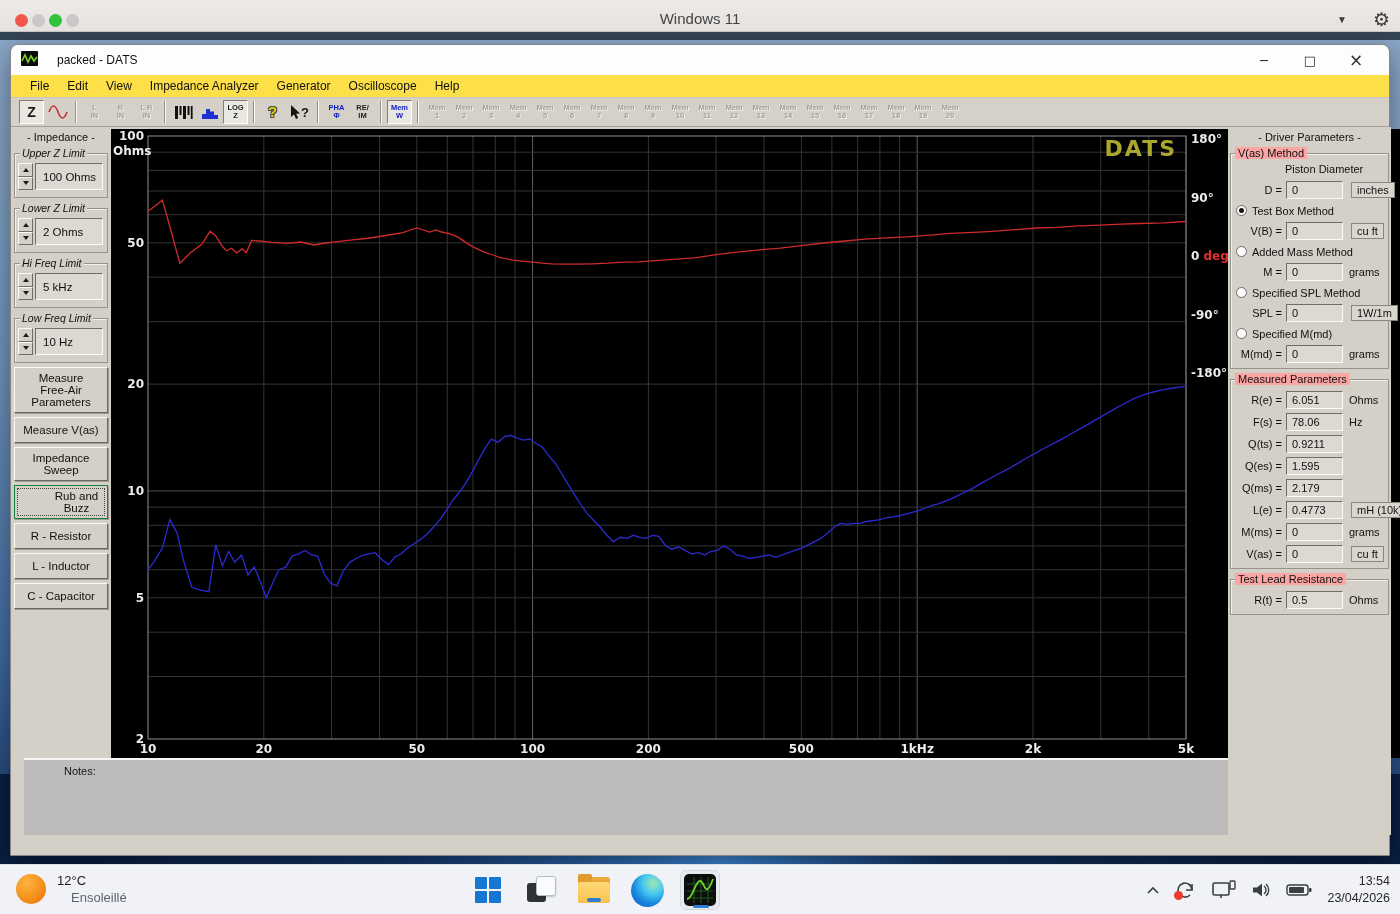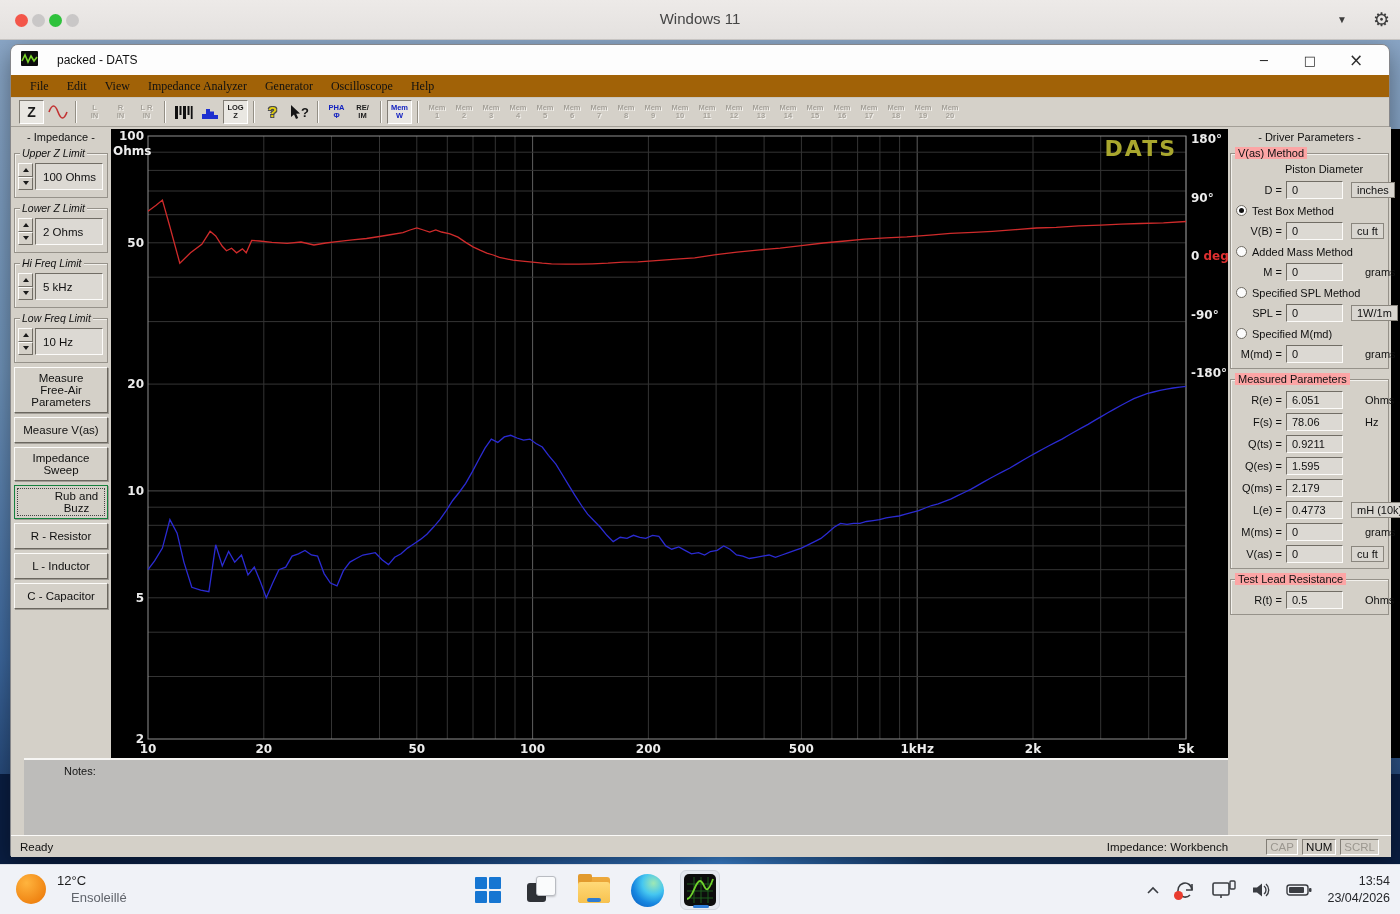--- a/index.html
+++ b/index.html
@@ -1,38 +1,38 @@
 <!DOCTYPE html>
 <html><head>
 <meta charset="utf-8">
 <style>
   *{margin:0;padding:0;box-sizing:border-box;}
   html,body{width:1400px;height:914px;overflow:hidden;font-family:"Liberation Sans",sans-serif;}
   body{position:relative;background:#345;}
 
   
-  .macbar{position:absolute;left:0;top:0;width:1400px;height:40px;background:linear-gradient(#edeae8,#e4e1df);border-bottom:1px solid #c7c4c2;z-index:50;}
+  .macbar{position:absolute;left:0;top:0;width:1400px;height:32px;background:linear-gradient(#edeae8,#e4e1df);border-bottom:1px solid #c7c4c2;z-index:50;}
   .lights{position:absolute;left:15px;top:14px;display:flex;gap:4px;}
   .light{width:13px;height:13px;border-radius:50%;}
   .mactitle{position:absolute;left:0;top:10px;width:100%;text-align:center;font-size:15px;color:#454545;}
   .macright{position:absolute;right:10px;top:8px;display:flex;align-items:center;gap:26px;color:#3d3d3d;}
   .mac-caret{font-size:10px;}
   .mac-gear{font-size:19px;}
 
   
   .desktop{position:absolute;left:0;top:40px;width:1400px;height:824px;background:linear-gradient(180deg,#8aa6c6 0%,#6e92b8 40%,#3d689e 75%,#16335f 100%);overflow:hidden;}
   .wp-band{position:absolute;left:0;bottom:0;width:1400px;height:90px;background:linear-gradient(100deg,#0a1e42 8%,#14396e 30%,#2e6cb4 46%,#3c86d6 52%,#123462 68%,#0a1e42 95%);}
 
   
   .win{position:absolute;left:10px;top:44px;width:1380px;height:812px;background:#d4d0c8;border:1px solid #85868a;border-radius:8px 8px 0 0;box-shadow:0 8px 26px rgba(0,0,0,.4);z-index:10;}
   .titlebar{position:absolute;left:0;top:0;width:100%;height:30px;background:#fdfdfd;border-radius:7px 7px 0 0;display:flex;align-items:center;padding:0 10px;}
   .wintitle{font-size:12px;color:#101010;margin-left:19px;}
   .winctl{margin-left:auto;display:flex;align-items:center;}
   .ctl{width:46px;text-align:center;font-size:13px;color:#2e2e2e;font-family:"DejaVu Sans",sans-serif;cursor:default;}
-  .menubar{position:absolute;left:0;top:30px;width:100%;height:23px;background:#a16207;border-bottom:1px solid #c9c5bd;display:flex;align-items:center;padding-left:10px;font-size:12px;color:#111;font-family:Liberation Serif, serif;}
+  .menubar{position:absolute;left:0;top:30px;width:100%;height:23px;background:#fde047;border-bottom:1px solid #c9c5bd;display:flex;align-items:center;padding-left:10px;font-size:12px;color:#111;}
   .menu-item{padding:3px 9px;}
   .toolbar{position:absolute;left:0;top:53px;width:100%;height:29px;background:#d5d1c9;border-bottom:1px solid #a39f97;display:flex;align-items:center;padding-left:8px;gap:1px;}
   .tbtn{min-width:25px;height:24px;display:flex;align-items:center;justify-content:center;font:bold 7.5px/8px "Liberation Sans",sans-serif;color:#1c1c1c;white-space:pre-line;text-align:center;border:1px solid transparent;}
   .tbtn.pressed{background:#e9e7e2;border-color:#827e76 #fff #fff #827e76;}
   .tbtn.zbig{font-size:14px;}
   .tbtn.blue{color:#1423c0;}
   .tbtn.disabled{color:#a5a199;text-shadow:1px 1px 0 #f4f2ee;}
   .tbtn.mem{min-width:26px;}
   .tsep{width:2px;height:22px;border-left:1px solid #938f85;border-right:1px solid #fbfaf8;margin:0 4px;}
   .helpq{color:#e3cf10;text-shadow:-1px -1px 0 #4a4a4a,1px -1px 0 #4a4a4a,-1px 1px 0 #4a4a4a,1px 1px 0 #4a4a4a;font-size:15px;font-weight:bold;}
@@ -62,21 +62,21 @@
   .rightpanel{position:absolute;left:1217px;top:82px;width:163px;height:708px;background:#d4d0c8;font-size:11px;color:#101010;}
   .rp-group{position:relative;margin:10px 2px 0 2px;border:1px solid #96928a;box-shadow:inset 1px 1px 0 #f2f0ec;padding:9px 2px 3px 2px;}
   .rp-gtitle{position:absolute;top:-7px;left:4px;background:#fca5a5;padding:0 3px;font-size:11px;white-space:nowrap;}
   .rp-plain{height:16px;padding-left:4px;margin-left:48px;}
   .rp-radiorow{display:flex;align-items:center;height:19px;}
   .radio{width:11px;height:11px;border-radius:50%;background:#fcfcfc;border:1px solid #6e6a62;margin:0 5px 0 3px;position:relative;flex:none;}
   .radio.checked::after{content:"";position:absolute;inset:2px;background:#101010;border-radius:50%;}
   .rp-row{display:flex;align-items:center;height:22px;}
   .rp-lab{width:53px;text-align:right;padding-right:4px;white-space:nowrap;flex:none;}
   .rp-val{width:57px;height:18px;background:#dcd9d3;border:1px solid;border-color:#716d65 #fcfbf9 #fcfbf9 #716d65;display:flex;align-items:center;padding-left:5px;flex:none;}
-  .rp-unit{margin-left:22px;white-space:nowrap;}
+  .rp-unit{margin-left:6px;white-space:nowrap;}
   .rp-unit.boxed{border:1px solid #8a867e;background:#d9d6d0;padding:1px 5px;margin-left:8px;}
 
   
   .statusbar{position:absolute;left:0;top:790px;width:1380px;height:22px;background:#d4d0c8;border-top:1px solid #fbfaf8;display:flex;align-items:center;font-size:11.5px;color:#111;}
   .sb-ready{padding-left:9px;}
   .sb-right{margin-left:auto;display:flex;align-items:center;gap:4px;padding-right:12px;}
   .sb-mode{margin-right:34px;}
   .sb-cell{min-width:32px;text-align:center;border:1px solid;border-color:#827e76 #fff #fff #827e76;color:#9b978f;padding:1px 3px;}
   .sb-cell.active{color:#0d0d0d;}
 
@@ -467,31 +467,20 @@
           <span class="rp-gtitle">Test Lead Resistance</span>
           <div class="rp-row">
             <span class="rp-lab">R(t) =</span>
             <span class="rp-val">0.5</span>
             <span class="rp-unit">Ohms</span>
           </div>
         </div>
       </div>
   </div>
 
-  <div class="statusbar">
-    <span class="sb-ready">Ready</span>
-    <div class="sb-right">
-      <span class="sb-mode">Impedance: Workbench</span>
-      <span id="sbcells" style="display:flex;gap:4px;">
-          <span class="sb-cell">CAP</span>
-          <span class="sb-cell active">NUM</span>
-          <span class="sb-cell">SCRL</span>
-        </span>
-    </div>
-  </div>
 </div>
 
 <div class="taskbar">
   <div class="weather">
     <span class="sun"></span>
     <span class="wtxt">
       <div class="wtemp">12°C</div>
       <div class="wcond">Ensoleillé</div>
     </span>
   </div>

